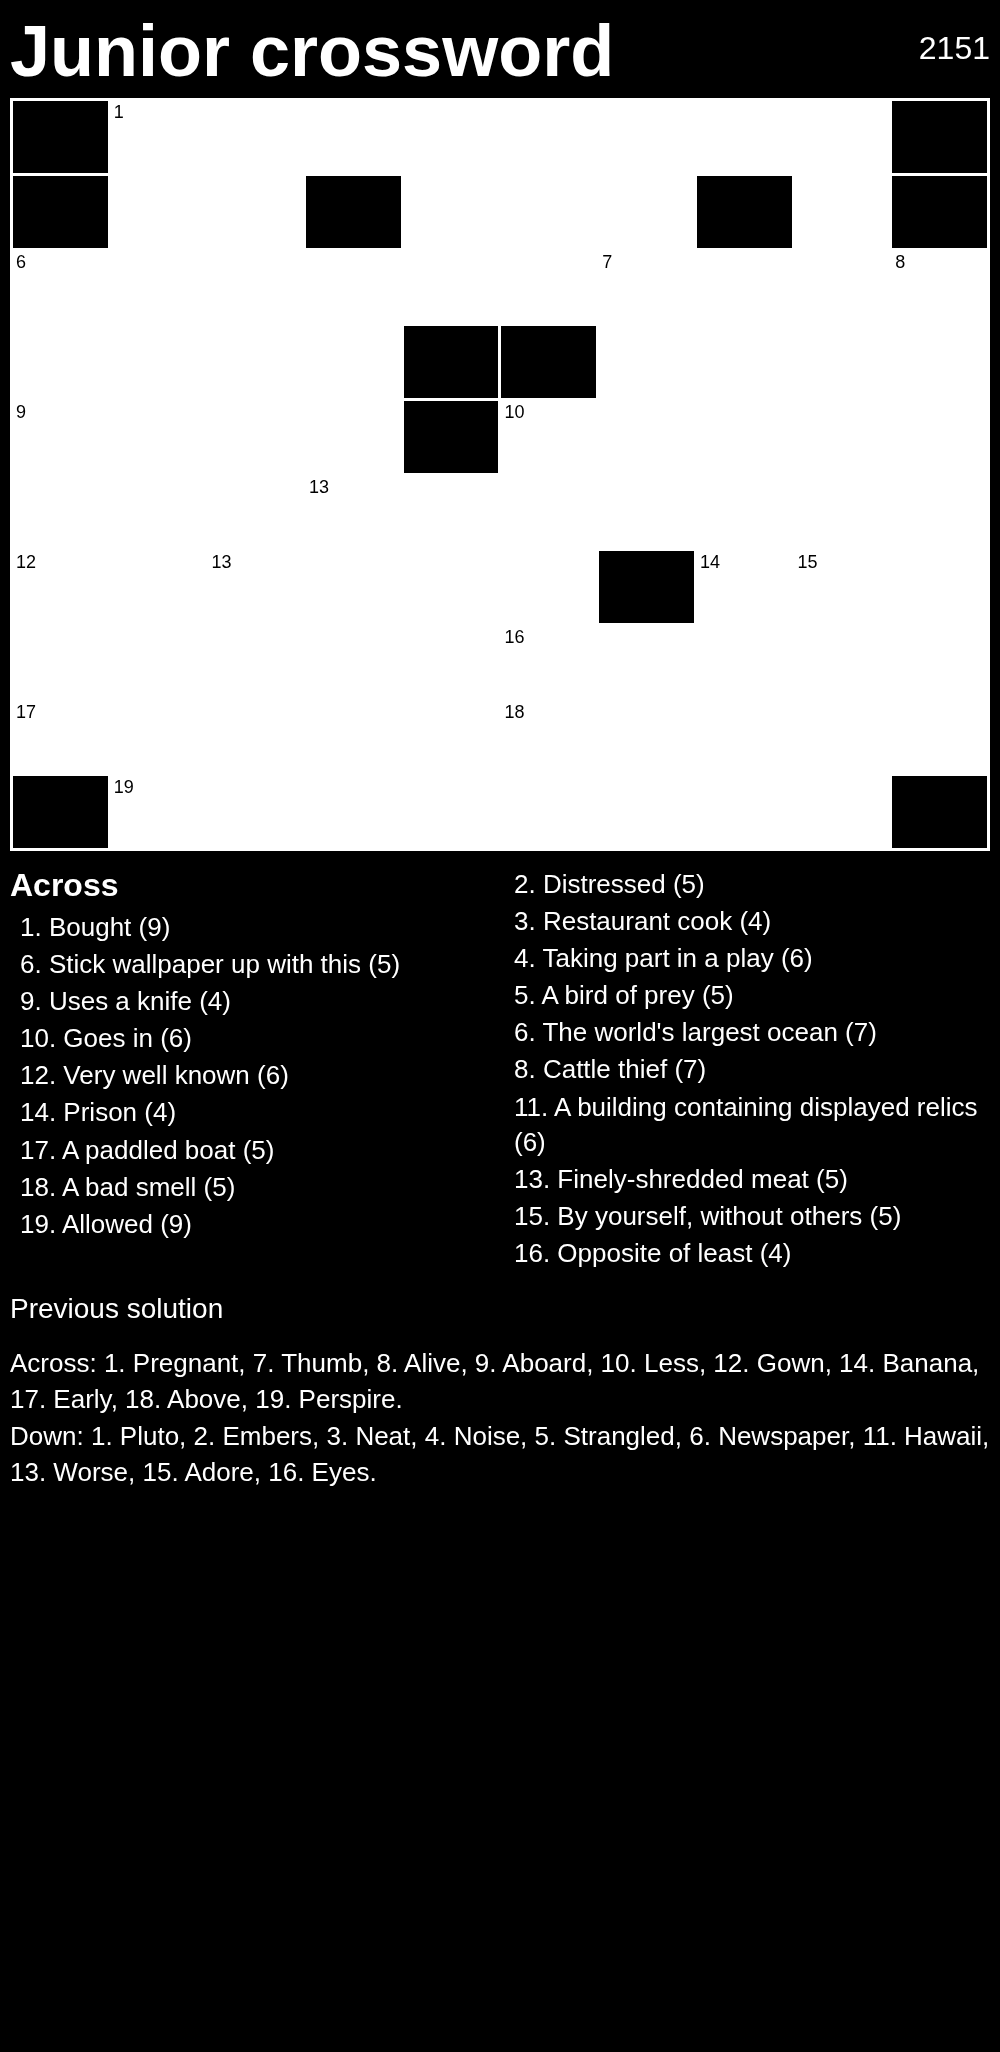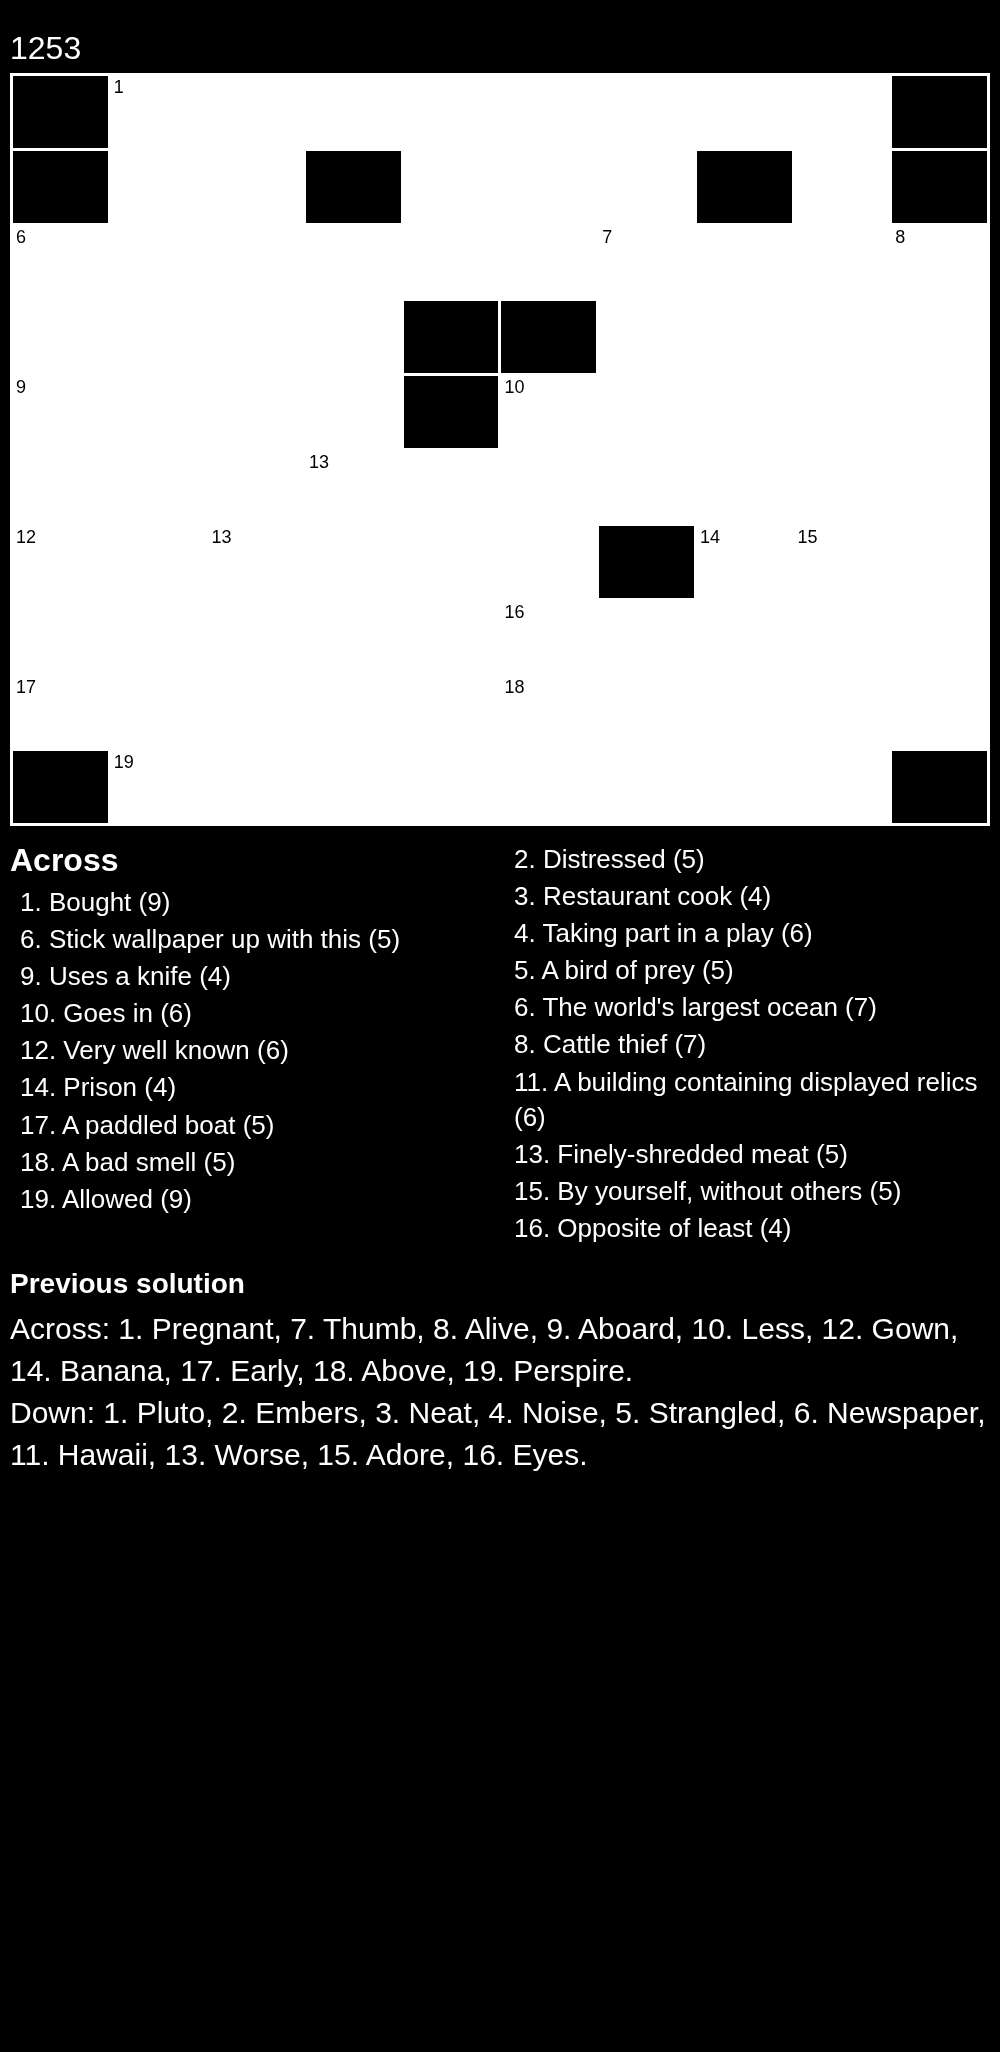--- a/index.html
+++ b/index.html
@@ -78,33 +78,34 @@
       line-height: 1.35;
       margin-bottom: 2px;
       margin-left: 10px;
     }
 
     .previous-solution {
       padding: 20px 10px 10px 10px;
     }
     .prev-heading {
       font-size: 28px;
-      font-weight: bold;
-      margin-bottom: 8px;
+      font-weight: normal;
+      margin-bottom: 20px;
     }
     .prev-text {
-      font-size: 30px;
+      font-size: 26px;
       line-height: 1.4;
     }
   </style>
 </head>
 <body>
 
 <div class="page-title">
-  <span class="page-number">1253</span>
+  <span>Junior crossword</span>
+  <span class="page-number">2151</span>
 </div>
 
 <div class="crossword-wrapper">
   <div class="crossword-grid" id="grid-container">
   <div class="cell black"></div>
       <div class="cell white">
         <span class="cell-num">1</span>
       </div>
       <div class="cell white"></div>
       <div class="cell white"></div>

